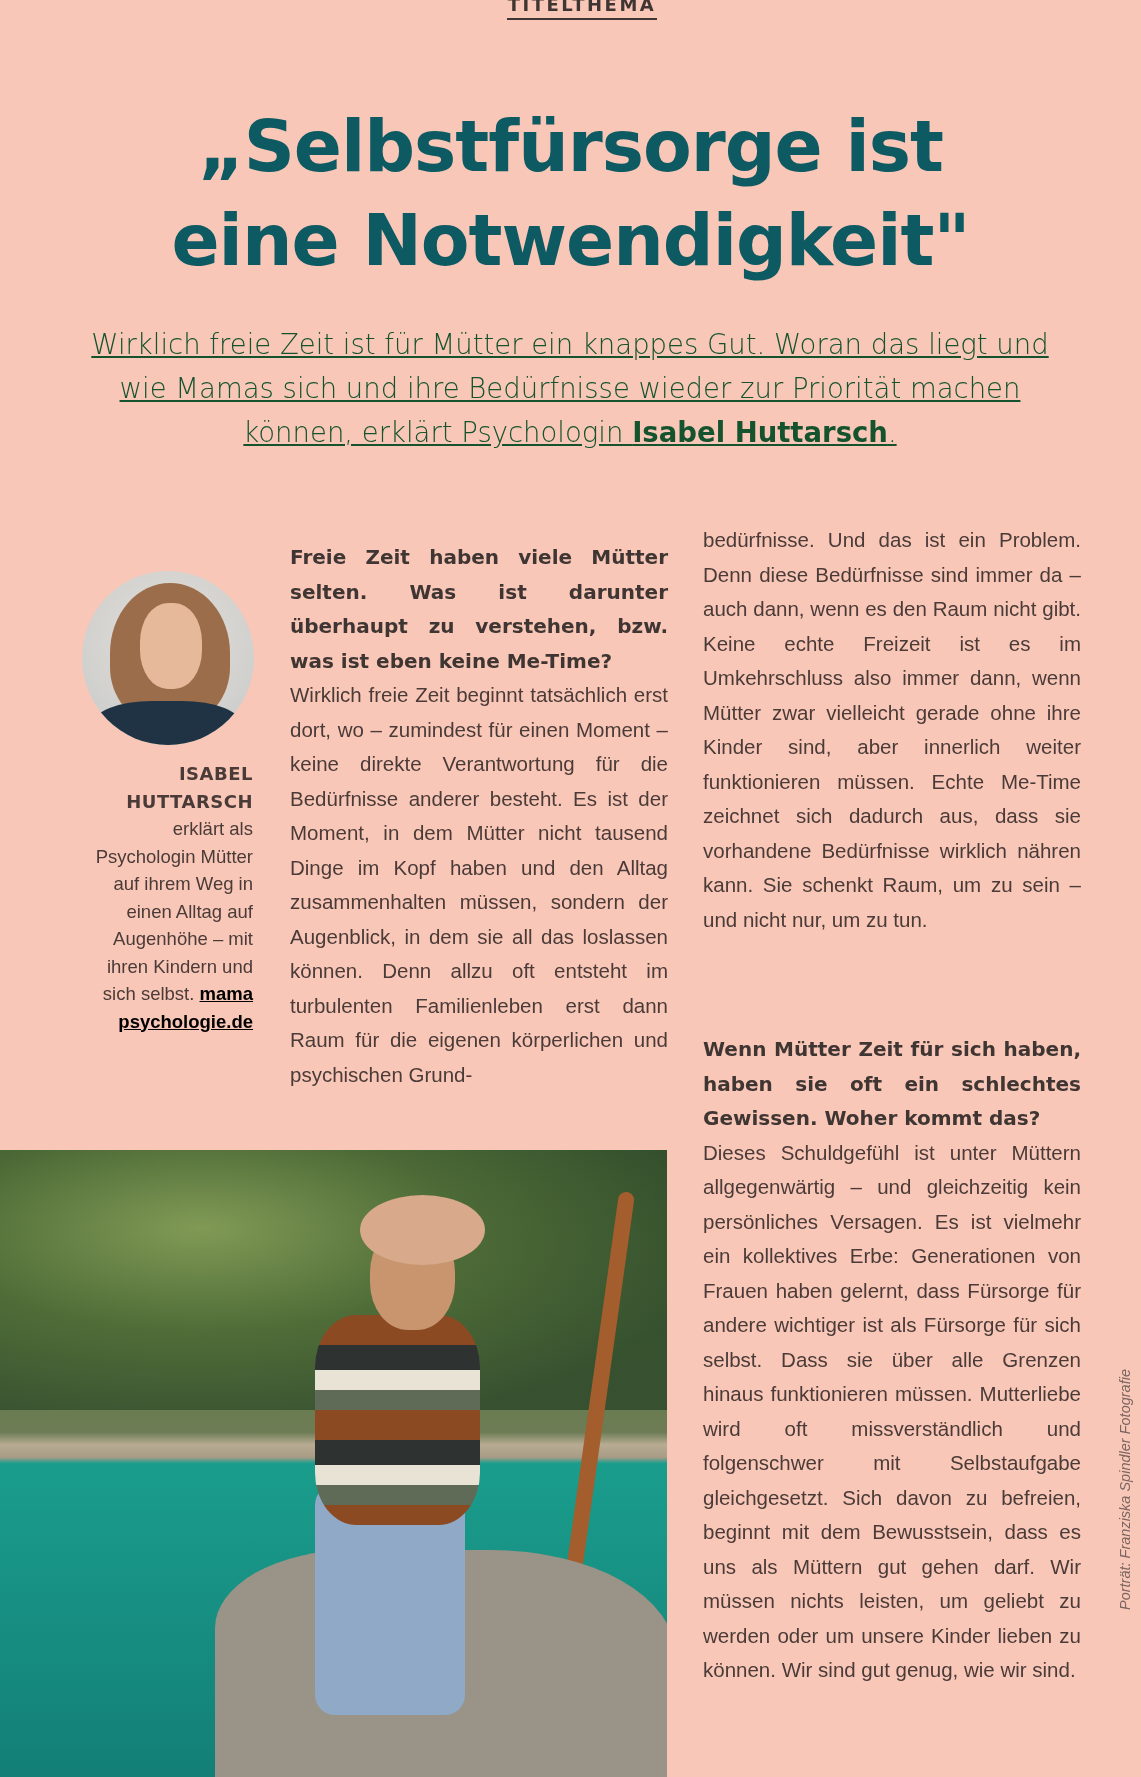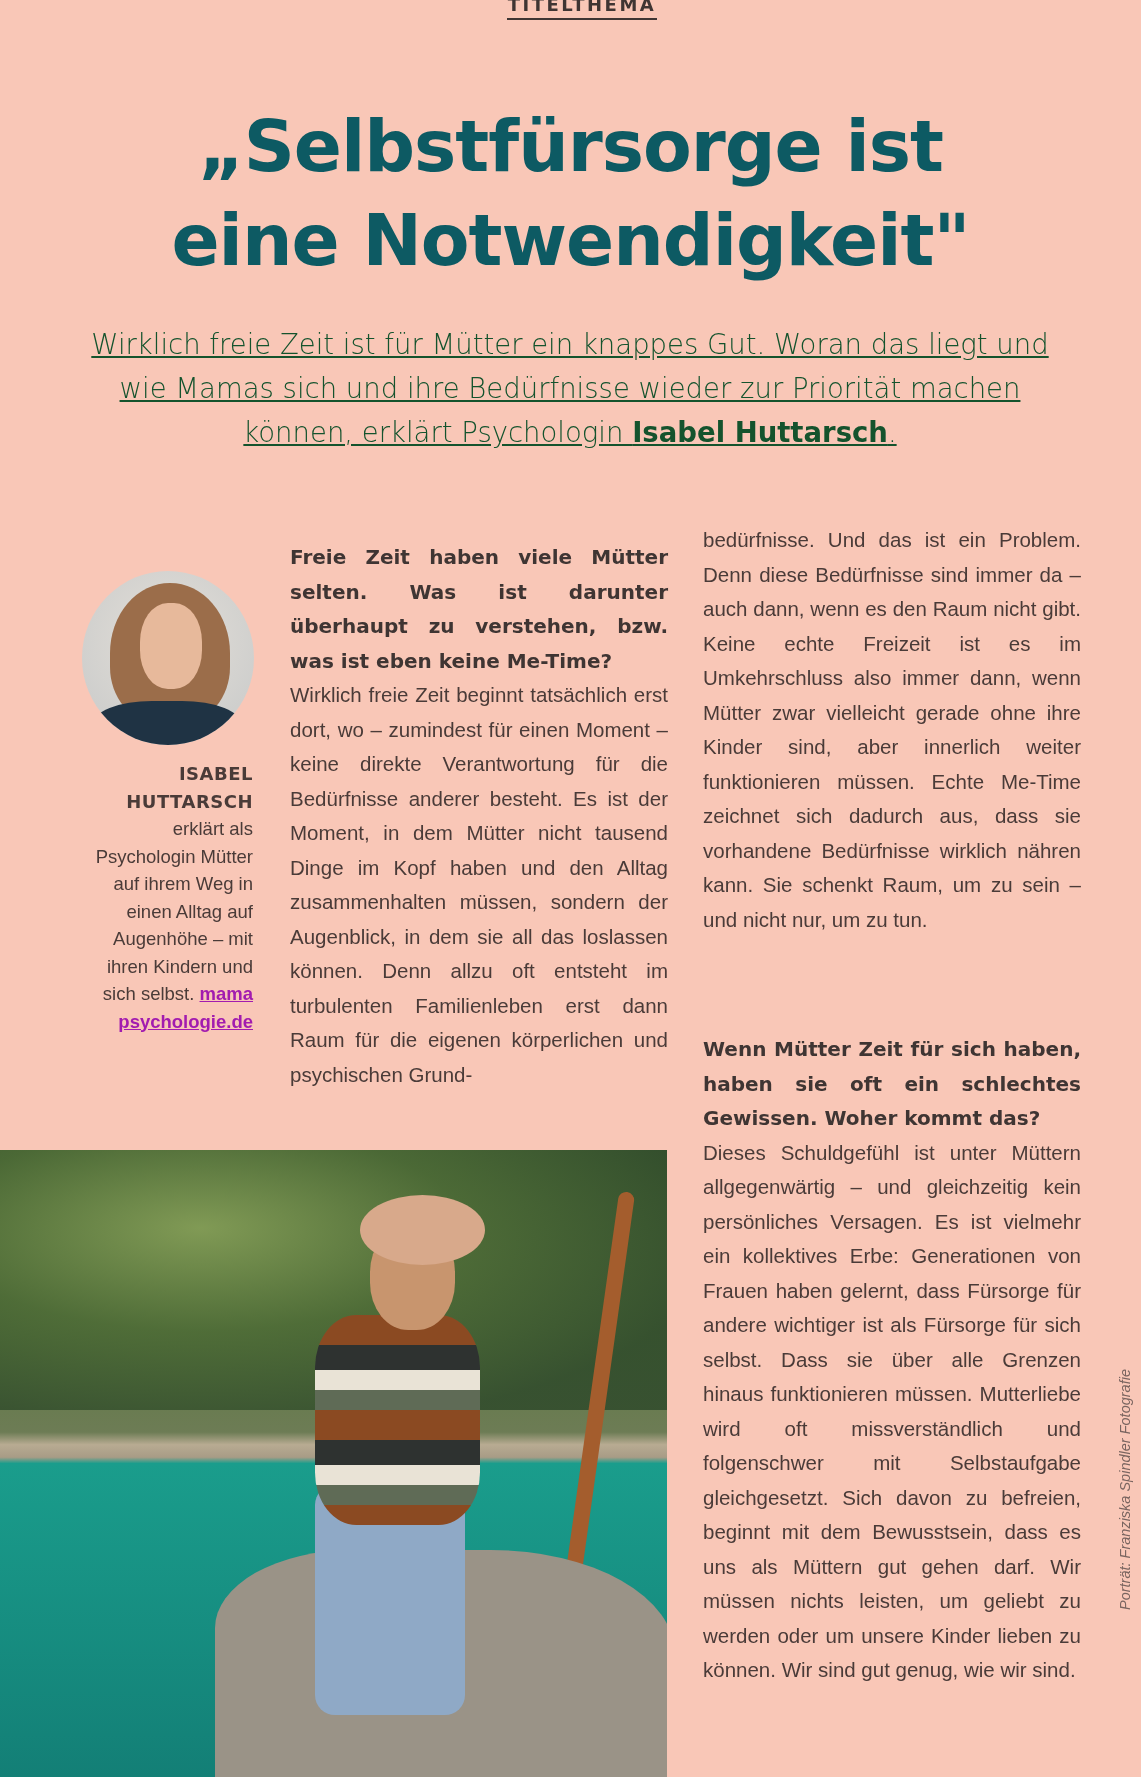--- a/index.html
+++ b/index.html
@@ -7,21 +7,21 @@
   .kicker{position:absolute;left:507px;top:-6px;width:150px;text-align:center;font-family:"DejaVu Sans",sans-serif;font-weight:bold;font-size:18px;letter-spacing:2.5px;color:#3f3533;padding-bottom:3px;border-bottom:2.5px solid #3f3533;}
   .title{position:absolute;left:0;top:100px;width:1141px;text-align:center;font-family:"DejaVu Sans",sans-serif;font-weight:bold;font-size:71px;line-height:94px;color:#0d5a63;letter-spacing:-1px;}
   .lead{position:absolute;left:70px;top:322px;width:1000px;text-align:center;font-family:"DejaVu Sans",sans-serif;font-weight:200;font-size:27.5px;line-height:44px;color:#14532d;text-decoration:underline;}
   .lead b{font-weight:bold;}
   .portrait{position:absolute;left:82px;top:571px;width:172px;height:174px;border-radius:50%;overflow:hidden;background:radial-gradient(circle at 50% 40%,#e8d4c7 0%,#d8d6d2 40%,#cfcfcd 70%);}
   .portrait .hair{position:absolute;left:28px;top:12px;width:120px;height:140px;border-radius:50% 50% 40% 40%;background:#9b6d4a;}
   .portrait .face{position:absolute;left:58px;top:32px;width:62px;height:86px;border-radius:45%;background:#e7b99b;}
   .portrait .shirt{position:absolute;left:10px;top:130px;width:150px;height:60px;border-radius:40% 40% 0 0;background:#1f3344;}
   .bio{position:absolute;left:70px;top:760px;width:183px;text-align:right;font-size:18.5px;line-height:27.5px;color:#4a3b38;}
   .bio .name{font-family:"DejaVu Sans",sans-serif;font-weight:bold;font-size:18px;letter-spacing:0.5px;}
-  .bio a{font-weight:bold;color:#a21caf;text-decoration:underline;}
+  .bio a{font-weight:bold;color:#000000;text-decoration:underline;}
   .col{position:absolute;font-size:20.5px;line-height:34.5px;text-align:justify;color:#4a3b38;}
   .col .q{font-family:"DejaVu Sans",sans-serif;font-weight:bold;font-size:20px;color:#3f3533;}
   .col1{left:290px;top:521px;width:378px;margin-top:19px;}
   .col2{left:703px;top:523px;width:378px;}
   .col2b{left:703px;top:1032px;width:378px;}
   .photo{position:absolute;left:0;top:1150px;width:667px;height:627px;overflow:hidden;background:linear-gradient(180deg,#3d5a32 0%,#5f7a44 30%,#6d7c55 45%,#b8ab92 47%,#a89c86 49%,#1a9d8c 50%,#137f76 100%);}
   .photo .trees{position:absolute;left:0;top:0;width:667px;height:260px;background:radial-gradient(ellipse at 30% 30%,#8aa35a 0%,#4d6b36 40%,#2f4a2b 80%);opacity:.85;}
   .photo .rock{position:absolute;left:215px;top:400px;width:460px;height:260px;border-radius:30% 40% 0 0;background:#9a9387;}
   .photo .sweater{position:absolute;left:315px;top:165px;width:165px;height:210px;border-radius:25%;background:repeating-linear-gradient(180deg,#8b4a22 0 30px,#2e3230 30px 55px,#e9e3d6 55px 75px,#5f6b56 75px 95px);}
   .photo .jeans{position:absolute;left:315px;top:335px;width:150px;height:230px;border-radius:20px;background:#8fa9c6;}

